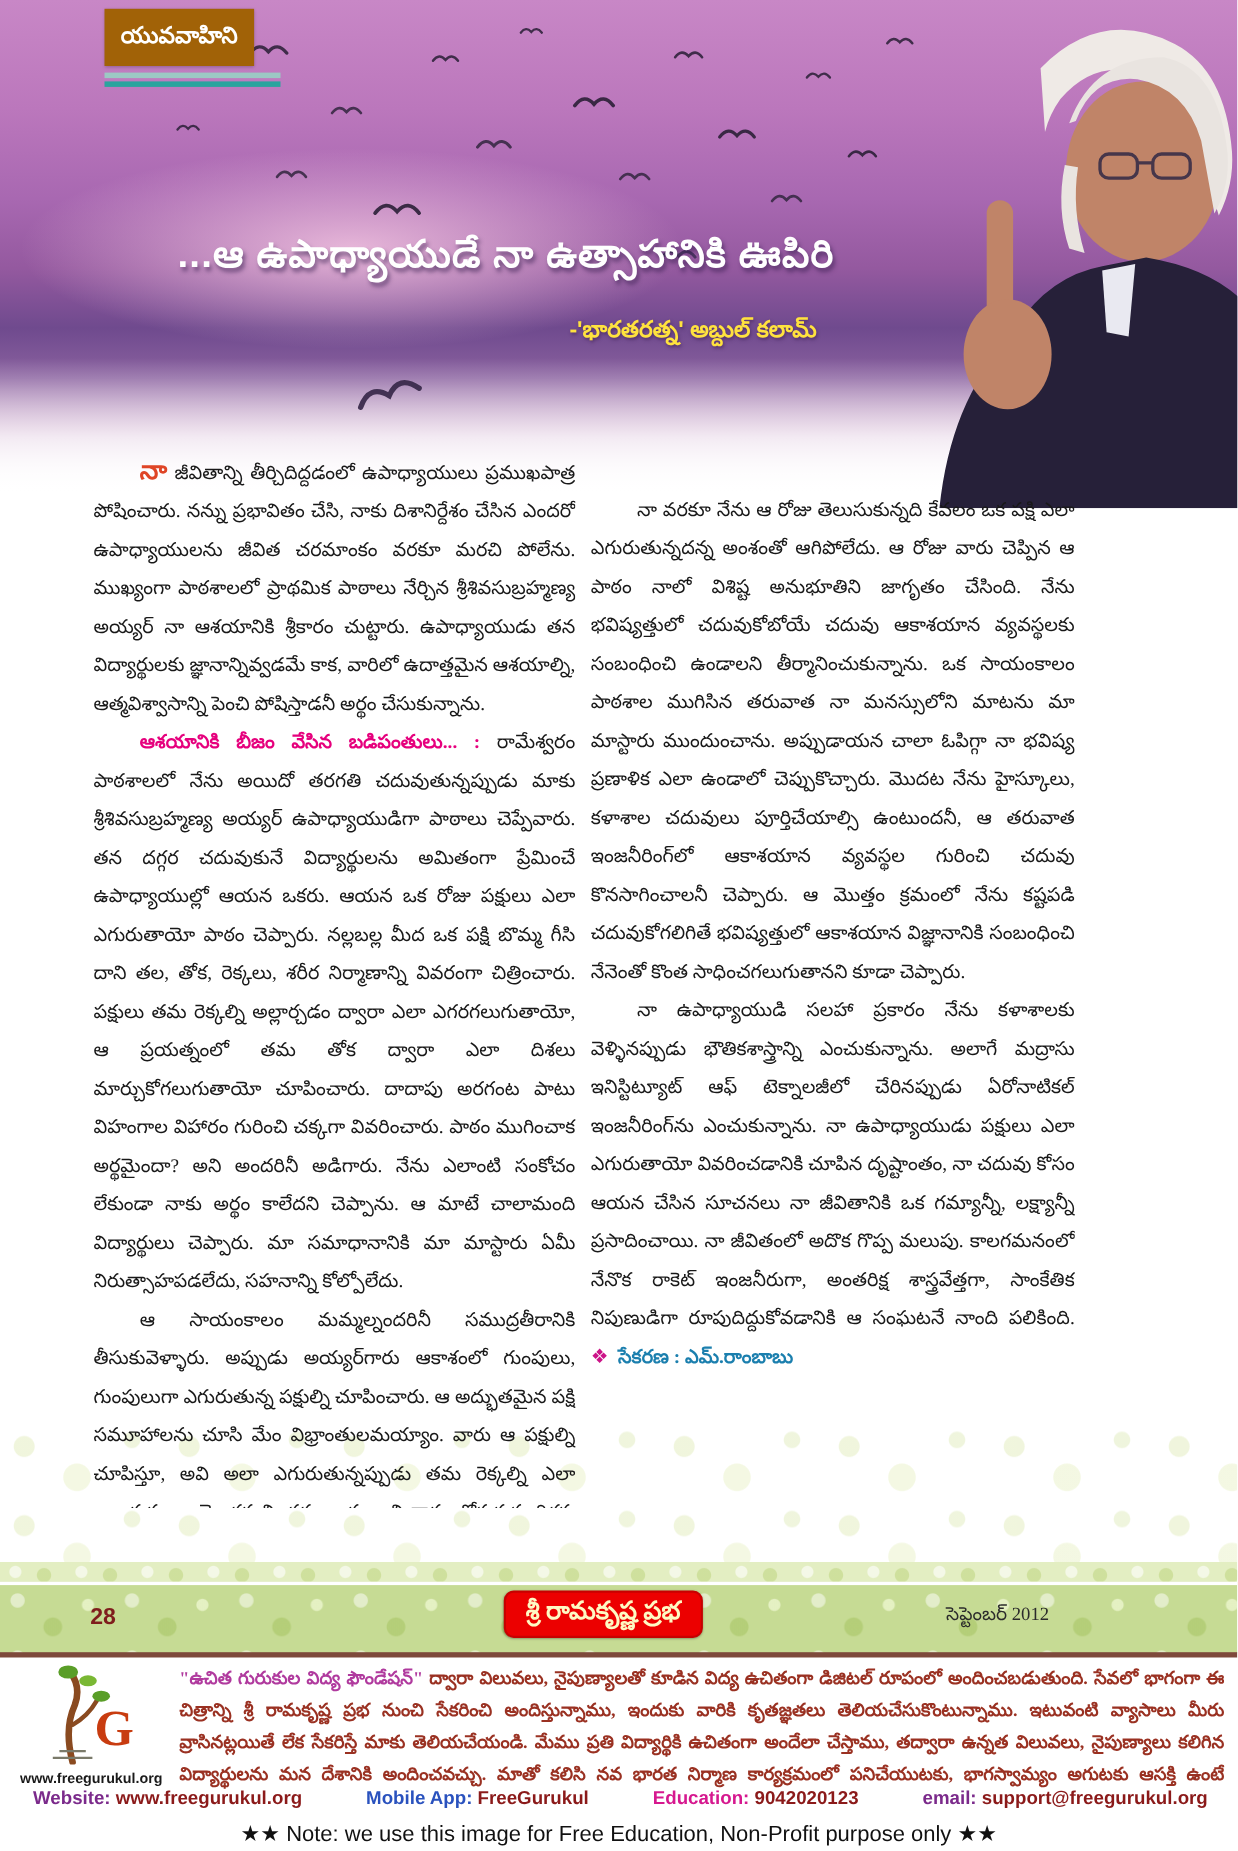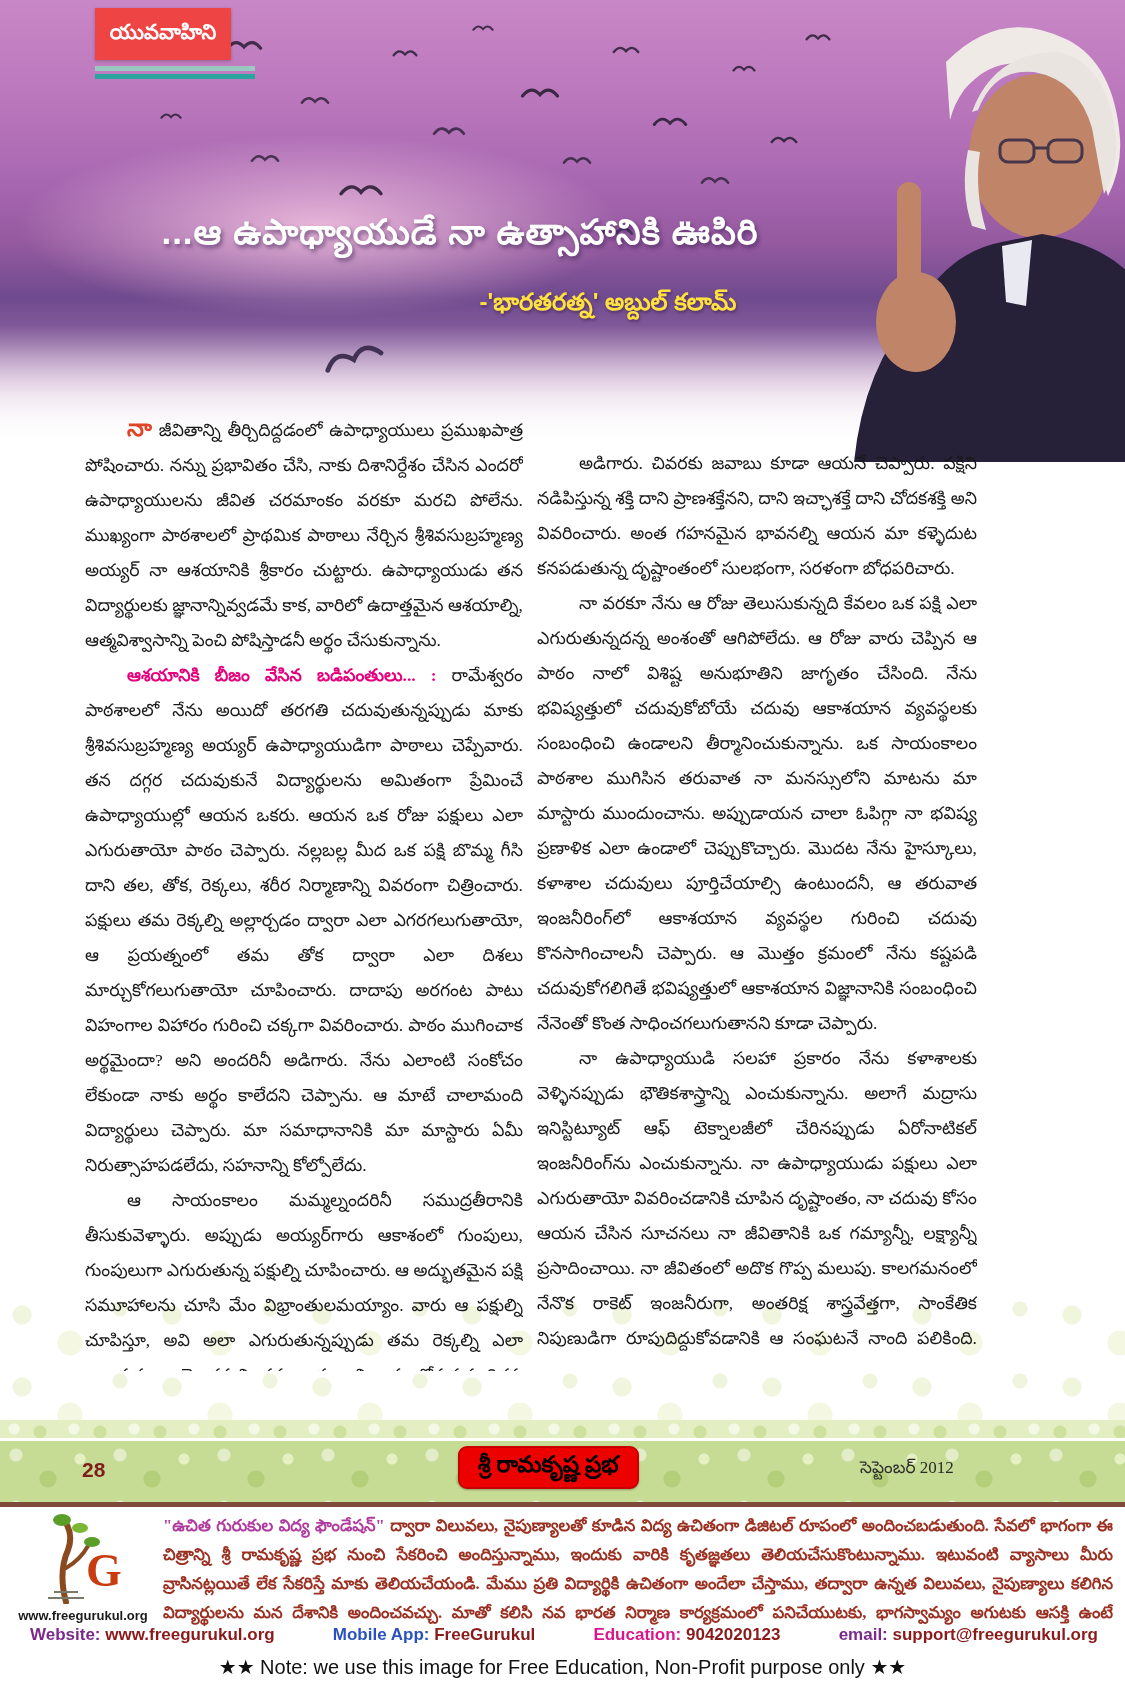--- a/index.html
+++ b/index.html
@@ -11,25 +11,25 @@
     background:
       linear-gradient(180deg, rgba(255,255,255,0) 72%, rgba(255,255,255,.75) 88%, #ffffff 99%),
       radial-gradient(ellipse 430px 130px at 28% 50%, rgba(244,198,226,.85), rgba(244,198,226,0) 70%),
       linear-gradient(180deg,#c887c6 0%,#bb77bc 22%,#a868b1 40%,#94599f 54%,#6f4a8e 66%,#8a619f 76%,#c49cc4 86%,#ecdcec 94%,#ffffff 100%); padding-left: 16px;}
   .bird{position:absolute;opacity:.9;}
   .bird svg{display:block;}
   .hero-title{position:absolute;left:100px;top:212px;width:720px;text-align:center;
     color:#ffffff;font-size:35px;font-weight:bold;letter-spacing:1px;
     font-family:"Liberation Sans","DejaVu Sans",sans-serif;
     text-shadow:2px 3px 4px rgba(50,25,75,.55);}
-  .hero-byline{position:absolute;left:408px;top:288px;width:400px;text-align:center;
-    color:#ffe23e;font-size:24px;font-weight:bold;
+  .hero-byline{position:absolute;left:430px;top:288px;width:400px;text-align:center;
+    color:#ffe23e;font-size:21px;font-weight:bold;
     font-family:"Liberation Sans","DejaVu Sans",sans-serif;
     text-shadow:1px 2px 3px rgba(60,30,80,.6);}
-  .masthead{position:absolute;left:95px;top:8px;width:136px;height:52px;background:#ef4444;
+  .masthead{position:absolute;left:95px;top:8px;width:136px;height:52px;background:#a16207;
     display:flex;align-items:center;justify-content:center;box-shadow:0 1px 3px rgba(0,0,0,.25);}
   .masthead span{color:#ffffff;font-size:21px;font-weight:bold;}
   .stripe1{position:absolute;left:95px;top:66px;width:160px;height:5px;background:#9cc8c4;}
   .stripe2{position:absolute;left:95px;top:74px;width:160px;height:5px;background:#2aa49e;}
   .kalam{position:absolute;right:0;top:0;width:345px;height:462px;}
 
   
   .col{position:absolute;color:#181818;font-size:17.5px;line-height:35px;text-align:justify;overflow:hidden;}
   .col p{margin:0;text-indent:42px;}
   .col-left{left:85px;top:376px;width:438px;height:960px;margin-top:35px;}
@@ -56,21 +56,21 @@
     border-top:3px solid #ffffff;
     background-image:
       radial-gradient(circle at 16px 14px, rgba(255,255,255,.5) 6px, transparent 7px),
       radial-gradient(circle at 48px 38px, rgba(166,196,98,.55) 8px, transparent 9px),
       radial-gradient(circle at 80px 18px, rgba(236,246,206,.8) 5px, transparent 6px);
     background-size:104px 52px;}
   .page-num{position:absolute;left:82px;top:1458px;color:#7f1d1d;font-size:21px;font-weight:bold;
     font-family:"Liberation Sans","DejaVu Sans",sans-serif;}
   .mag-box{position:absolute;left:458px;top:1446px;background:#ec0000;border:2px solid #c80000;
     border-radius:9px;padding:4px 18px;box-shadow:0 1px 2px rgba(0,0,0,.3);}
-  .mag-box span{color:#000000;font-size:23px;font-weight:bold;}
+  .mag-box span{color:#fef9c3;font-size:23px;font-weight:bold;}
   .issue-date{position:absolute;left:860px;top:1458px;width:250px;color:#2b2b2b;font-size:17px;}
 
   
   .promo-border{position:absolute;left:0;top:1502px;width:1125px;height:5px;background:#7e4a3c;}
   .promo{position:absolute;left:0;top:1507px;width:1125px;height:176px;background:#ffffff;}
   .promo-logo{position:absolute;left:8px;top:5px;width:150px;text-align:center;}
   .promo-logo-caption{color:#1a1a1a;font-size:13px;font-weight:bold;
     font-family:"Liberation Sans","DejaVu Sans",sans-serif;}
   .promo-text{position:absolute;left:163px;top:4px;width:950px;height:118px;overflow:hidden;
     color:#9a3122;font-size:16.5px;line-height:29px;text-align:justify;font-weight:bold;}
@@ -208,21 +208,20 @@
   <div class="floral-faint"></div>
 
   <div class="col col-left">
     <p><span class="lead-word">నా</span><span> జీవితాన్ని తీర్చిదిద్దడంలో ఉపాధ్యాయులు ప్రముఖపాత్ర పోషించారు. నన్ను ప్రభావితం చేసి, నాకు దిశానిర్దేశం చేసిన ఎందరో ఉపాధ్యాయులను జీవిత చరమాంకం వరకూ మరచి పోలేను. ముఖ్యంగా పాఠశాలలో ప్రాథమిక పాఠాలు నేర్చిన శ్రీశివసుబ్రహ్మణ్య అయ్యర్ నా ఆశయానికి శ్రీకారం చుట్టారు. ఉపాధ్యాయుడు తన విద్యార్థులకు జ్ఞానాన్నివ్వడమే కాక, వారిలో ఉదాత్తమైన ఆశయాల్ని, ఆత్మవిశ్వాసాన్ని పెంచి పోషిస్తాడనీ అర్థం చేసుకున్నాను.</span></p>
     <p><span class="subhead">ఆశయానికి బీజం వేసిన బడిపంతులు... : </span><span>రామేశ్వరం పాఠశాలలో నేను అయిదో తరగతి చదువుతున్నప్పుడు మాకు శ్రీశివసుబ్రహ్మణ్య అయ్యర్ ఉపాధ్యాయుడిగా పాఠాలు చెప్పేవారు. తన దగ్గర చదువుకునే విద్యార్థులను అమితంగా ప్రేమించే ఉపాధ్యాయుల్లో ఆయన ఒకరు. ఆయన ఒక రోజు పక్షులు ఎలా ఎగురుతాయో పాఠం చెప్పారు. నల్లబల్ల మీద ఒక పక్షి బొమ్మ గీసి దాని తల, తోక, రెక్కలు, శరీర నిర్మాణాన్ని వివరంగా చిత్రించారు. పక్షులు తమ రెక్కల్ని అల్లార్చడం ద్వారా ఎలా ఎగరగలుగుతాయో, ఆ ప్రయత్నంలో తమ తోక ద్వారా ఎలా దిశలు మార్చుకోగలుగుతాయో చూపించారు. దాదాపు అరగంట పాటు విహంగాల విహారం గురించి చక్కగా వివరించారు. పాఠం ముగించాక అర్థమైందా? అని అందరినీ అడిగారు. నేను ఎలాంటి సంకోచం లేకుండా నాకు అర్థం కాలేదని చెప్పాను. ఆ మాటే చాలామంది విద్యార్థులు చెప్పారు. మా సమాధానానికి మా మాస్టారు ఏమీ నిరుత్సాహపడలేదు, సహనాన్ని కోల్పోలేదు.</span></p>
     <p><span>ఆ సాయంకాలం మమ్మల్నందరినీ సముద్రతీరానికి తీసుకువెళ్ళారు. అప్పుడు అయ్యర్‌గారు ఆకాశంలో గుంపులు, గుంపులుగా ఎగురుతున్న పక్షుల్ని చూపించారు. ఆ అద్భుతమైన పక్షి సమూహాలను చూసి మేం విభ్రాంతులమయ్యాం. వారు ఆ పక్షుల్ని చూపిస్తూ, అవి అలా ఎగురుతున్నప్పుడు తమ రెక్కల్ని ఎలా అల్లారుస్తున్నాయో గమనించమన్నారు. అవి తాము కోరుకున్న దిశకు తిరగడానికి తమ తోకల్ని ఎలా వాడుకుంటున్నాయో పరిశీలించమన్నారు.</span></p>
 
   </div>
 
   <div class="col col-right">
-    <p><span>అడిగారు. చివరకు జవాబు కూడా ఆయనే చెప్పారు. పక్షిని నడిపిస్తున్న శక్తి దాని ప్రాణశక్తేనని, దాని ఇచ్ఛాశక్తే దాని చోదకశక్తి అని వివరించారు. అంత గహనమైన భావనల్ని ఆయన మా కళ్ళెదుట కనపడుతున్న దృష్టాంతంలో సులభంగా, సరళంగా బోధపరిచారు.</span></p>
     <p><span>నా వరకూ నేను ఆ రోజు తెలుసుకున్నది కేవలం ఒక పక్షి ఎలా ఎగురుతున్నదన్న అంశంతో ఆగిపోలేదు. ఆ రోజు వారు చెప్పిన ఆ పాఠం నాలో విశిష్ట అనుభూతిని జాగృతం చేసింది. నేను భవిష్యత్తులో చదువుకోబోయే చదువు ఆకాశయాన వ్యవస్థలకు సంబంధించి ఉండాలని తీర్మానించుకున్నాను. ఒక సాయంకాలం పాఠశాల ముగిసిన తరువాత నా మనస్సులోని మాటను మా మాస్టారు ముందుంచాను. అప్పుడాయన చాలా ఓపిగ్గా నా భవిష్య ప్రణాళిక ఎలా ఉండాలో చెప్పుకొచ్చారు. మొదట నేను హైస్కూలు, కళాశాల చదువులు పూర్తిచేయాల్సి ఉంటుందనీ, ఆ తరువాత ఇంజనీరింగ్‌లో ఆకాశయాన వ్యవస్థల గురించి చదువు కొనసాగించాలనీ చెప్పారు. ఆ మొత్తం క్రమంలో నేను కష్టపడి చదువుకోగలిగితే భవిష్యత్తులో ఆకాశయాన విజ్ఞానానికి సంబంధించి నేనెంతో కొంత సాధించగలుగుతానని కూడా చెప్పారు.</span></p>
     <p><span>నా ఉపాధ్యాయుడి సలహా ప్రకారం నేను కళాశాలకు వెళ్ళినప్పుడు భౌతికశాస్త్రాన్ని ఎంచుకున్నాను. అలాగే మద్రాసు ఇనిస్టిట్యూట్ ఆఫ్ టెక్నాలజీలో చేరినప్పుడు ఏరోనాటికల్ ఇంజనీరింగ్‌ను ఎంచుకున్నాను. నా ఉపాధ్యాయుడు పక్షులు ఎలా ఎగురుతాయో వివరించడానికి చూపిన దృష్టాంతం, నా చదువు కోసం ఆయన చేసిన సూచనలు నా జీవితానికి ఒక గమ్యాన్నీ, లక్ష్యాన్నీ ప్రసాదించాయి. నా జీవితంలో అదొక గొప్ప మలుపు. కాలగమనంలో నేనొక రాకెట్ ఇంజనీరుగా, అంతరిక్ష శాస్త్రవేత్తగా, సాంకేతిక నిపుణుడిగా రూపుదిద్దుకోవడానికి ఆ సంఘటనే నాంది పలికింది.</span> <span class="end-mark">❖</span>&nbsp;&nbsp;<span class="credit">సేకరణ : ఎమ్.రాంబాబు</span></p>
   </div>
 
   <div class="floral-strip"></div>
   <div class="footer-band"></div>
   <div class="page-num">28</div>
   <div class="mag-box">
     <span>శ్రీ రామకృష్ణ ప్రభ</span>
   </div>

